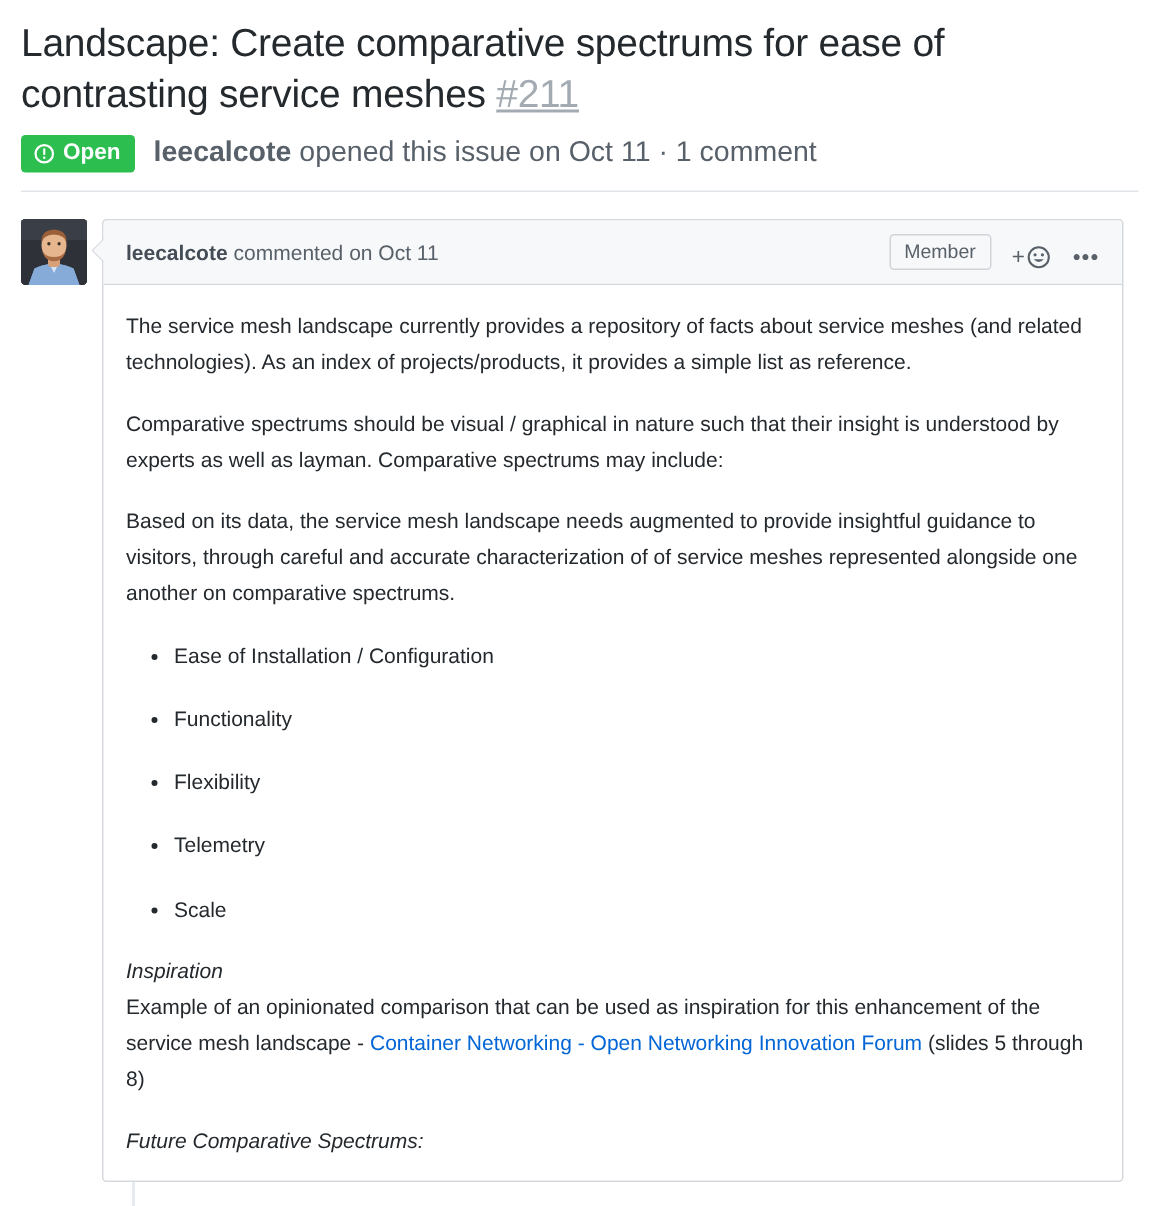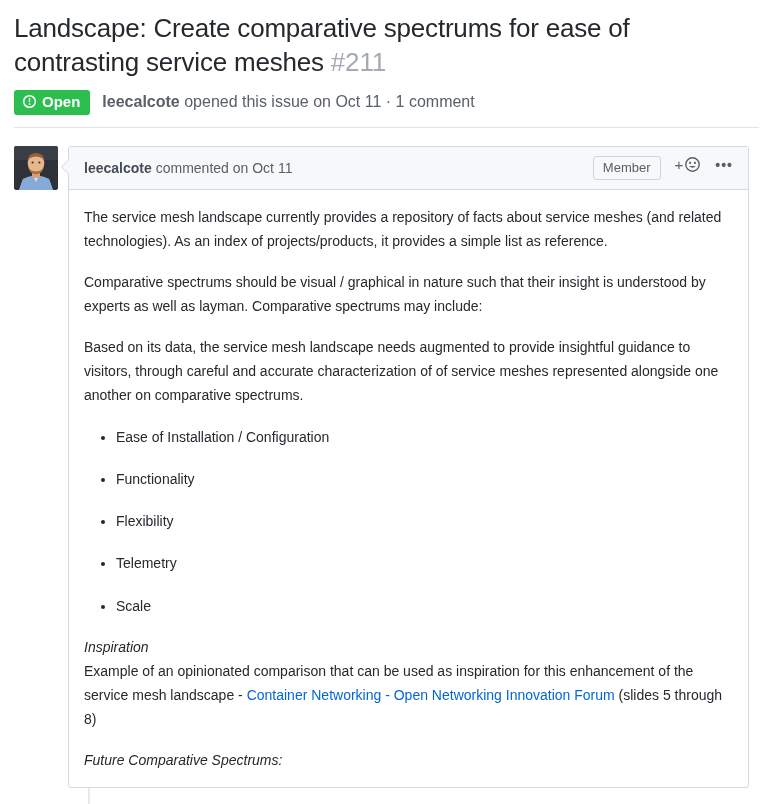--- a/index.html
+++ b/index.html
@@ -23,45 +23,46 @@
   .issue-title {
     font-size: 26px;
     font-weight: 400;
     line-height: 1.3;
     color: #24292e;
     letter-spacing: -0.2px;
   }
   .issue-number {
     color: #a3aab1;
     font-weight: 300;
+    text-decoration: underline;
   }
   .issue-meta-row {
     display: flex;
     align-items: center;
     margin-top: 10px;
     padding-bottom: 12px;
     border-bottom: 1px solid #e1e4e8;
     margin-right: -10px;
   }
   .state-badge {
     display: inline-flex;
-    align-items: center;
+    align-items: flex-end;
     gap: 5px;
     background: #2cbe4e;
     color: #ffffff;
     font-size: 15px;
     font-weight: 700;
     border-radius: 3px;
     padding: 4px 10px 5px 8px;
     line-height: 1.1;
   }
   .state-badge svg { display: block; }
   .issue-meta-text {
     margin-left: 12px;
-    font-size: 16px;
+    font-size: 19px;
     color: #586069;
   }
   .issue-meta-text .author {
     font-weight: 700;
     color: #586069;
   }
 
   
   .timeline {
     position: relative;
@@ -124,21 +125,21 @@
   }
   .comment-header .author {
     font-weight: 700;
     color: #444d56;
     text-decoration: none;
     margin-right: 4px;
   }
   .comment-header-right {
     margin-left: auto;
     display: flex;
-    align-items: flex-start;
+    align-items: flex-end;
     gap: 14px;
   }
   .member-badge {
     border: 1px solid #d1d5da;
     border-radius: 3px;
     padding: 3px 9px;
     font-size: 13px;
     color: #586069;
     background: transparent;
     line-height: 1.2;

